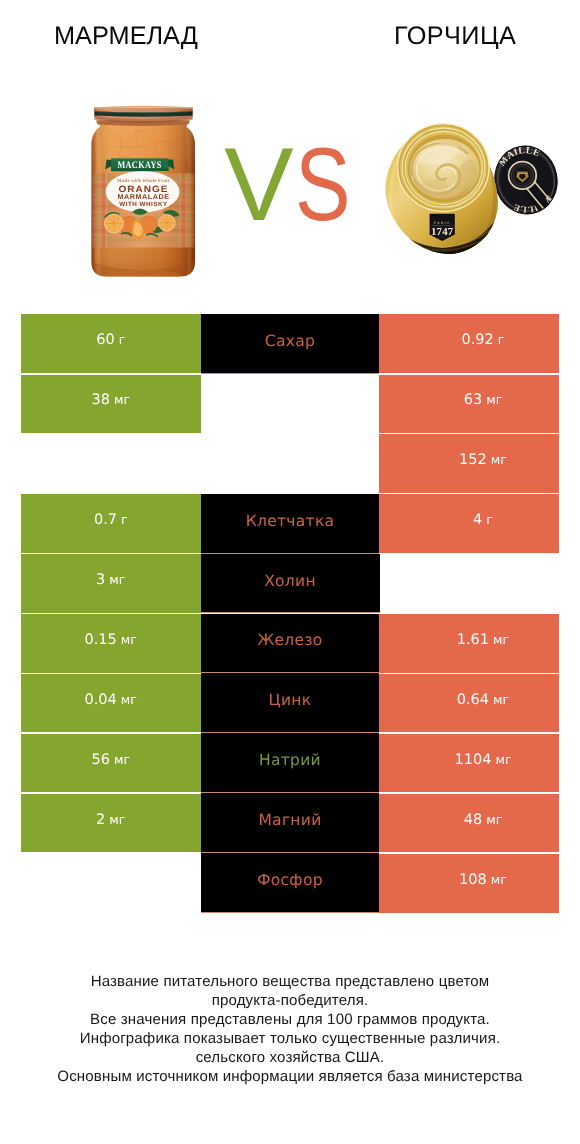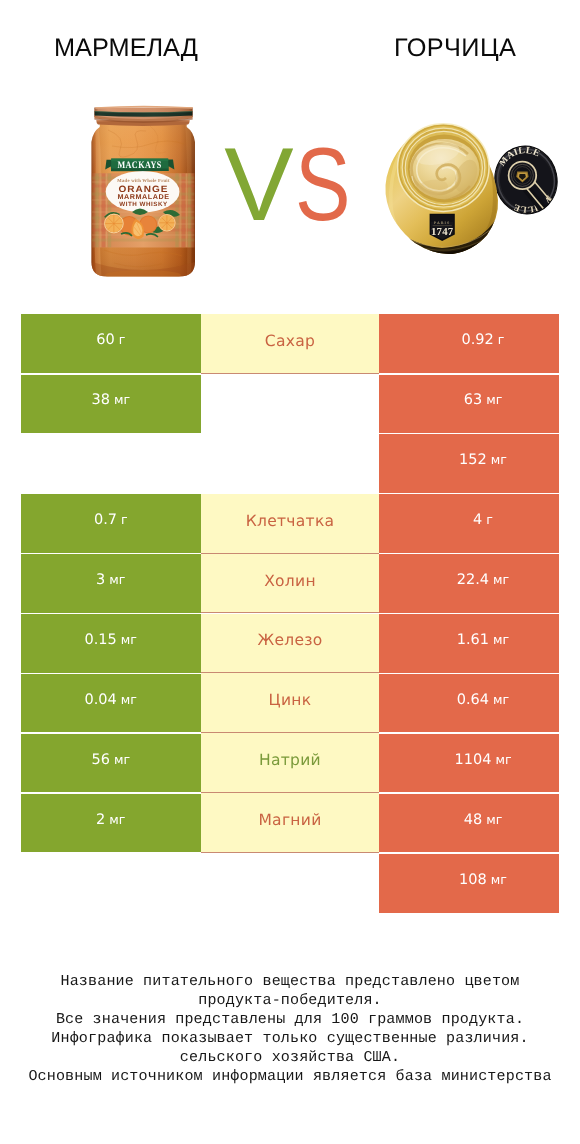--- a/index.html
+++ b/index.html
@@ -1,44 +1,44 @@
 <!DOCTYPE html>
 <html><head>
 <meta charset="utf-8">
 <style>
   html,body{margin:0;padding:0;background:#fff;}
   body{width:580px;height:1144px;font-family:"Liberation Sans",sans-serif;overflow:hidden;-webkit-font-smoothing:antialiased;text-rendering:geometricPrecision;}
   .page{position:relative;width:580px;height:1144px;background:#fff;}
 
-  .title{position:absolute;font-size:25.3px;line-height:30px;color:#0a0a0a;text-align:center;white-space:nowrap;margin-top:12px;}
+  .title{position:absolute;font-size:25.3px;line-height:30px;color:#0a0a0a;text-align:center;white-space:nowrap;}
   #title-left{left:0;top:21px;width:252px;}
   #title-right{left:330px;top:21px;width:250px;letter-spacing:0.4px;text-indent:0.4px;}
 
   .vs{position:absolute;left:224px;top:135px;width:140px;height:100px;font-size:104px;line-height:100px;font-weight:400;text-align:right;letter-spacing:0px;}
   .vs span{display:inline-block;}
   .vs .v{color:#82a734;}
   .vs .s{color:#e2694a;transform:scaleX(0.8);transform-origin:left center;margin-left:1px;}
 
   .prod{position:absolute;display:block;}
 
   .table{position:absolute;left:21px;top:314px;width:538px;height:599px;}
   .row{position:absolute;left:0;width:538px;height:59.9px;}
   .cell{position:absolute;top:0;height:100%;box-sizing:border-box;display:flex;align-items:center;justify-content:center;}
   .cell-left{left:0;width:179.5px;background:#84a62e;}
-  .cell-mid{left:179.5px;width:179px;background:#fef9c3;border-bottom:1px solid #c98a72;}
+  .cell-mid{left:179.5px;width:179px;background:#000000;border-bottom:1px solid #c98a72;}
   .cell-right{left:358px;width:180px;background:#e3694a;padding-left:28px;}
   .gap{position:absolute;left:0;width:179.5px;height:1.5px;background:#fff;}
   .gap.r{left:358px;width:180px;}
   .num{color:#ffffff;font-family:"DejaVu Sans",sans-serif;font-size:14.5px;font-weight:normal;white-space:nowrap;position:relative;top:-3.5px;}
   .num .u{font-size:12.6px;font-weight:normal;margin-left:4px;}
   .lbl{font-family:"DejaVu Sans",sans-serif;font-size:15.5px;font-weight:normal;letter-spacing:0.3px;white-space:nowrap;position:relative;top:-2.5px;}
   .lbl.w-right{color:#c96342;}
   .lbl.w-left{color:#7a9a3a;}
 
-  .footer{position:absolute;left:0;top:972px;width:580px;text-align:center;color:#171717;font-family:Liberation Mono, monospace;font-size:15.05px;letter-spacing:0.15px;line-height:19.0px;}
+  .footer{position:absolute;left:0;top:972px;width:580px;text-align:center;color:#171717;font-family:Liberation Sans, sans-serif;font-size:15.05px;letter-spacing:0.15px;line-height:19.0px;}
   .footer div{white-space:nowrap;}
 </style>
 </head>
 <body>
 
 <div class="page">
 
   <div class="title" id="title-left">МАРМЕЛАД</div>
   <div class="title" id="title-right">ГОРЧИЦА</div>
 
@@ -366,23 +366,20 @@
           <span class="num"><span>4</span><span class="u">г</span></span>
         </div>
     </div>
     <div class="row row-4" style="top:239.6px">
       <div class="cell cell-left">
           <span class="num"><span>3</span><span class="u">мг</span></span>
         </div>
       <div class="cell cell-mid">
           <span class="lbl w-right">Холин</span>
         </div>
-      <div class="cell cell-right">
-          <span class="num"><span>22.4</span><span class="u">мг</span></span>
-        </div>
     </div>
     <div class="row row-5" style="top:299.5px">
       <div class="cell cell-left">
           <span class="num"><span>0.15</span><span class="u">мг</span></span>
         </div>
       <div class="cell cell-mid">
           <span class="lbl w-right">Железо</span>
         </div>
       <div class="cell cell-right">
           <span class="num"><span>1.61</span><span class="u">мг</span></span>
@@ -415,20 +412,23 @@
           <span class="num"><span>2</span><span class="u">мг</span></span>
         </div>
       <div class="cell cell-mid">
           <span class="lbl w-right">Магний</span>
         </div>
       <div class="cell cell-right">
           <span class="num"><span>48</span><span class="u">мг</span></span>
         </div>
     </div>
     <div class="row row-9" style="top:539.1px">
+      <div class="cell cell-mid">
+          <span class="lbl w-right">Фосфор</span>
+        </div>
       <div class="cell cell-right">
           <span class="num"><span>108</span><span class="u">мг</span></span>
         </div>
     </div>
     <div class="gap" style="top:59.0px"></div>
     <div class="gap r" style="top:59.0px"></div>
     <div class="gap" style="top:118.9px"></div>
     <div class="gap r" style="top:118.9px"></div>
     <div class="gap" style="top:178.8px"></div>
     <div class="gap r" style="top:178.8px"></div>

